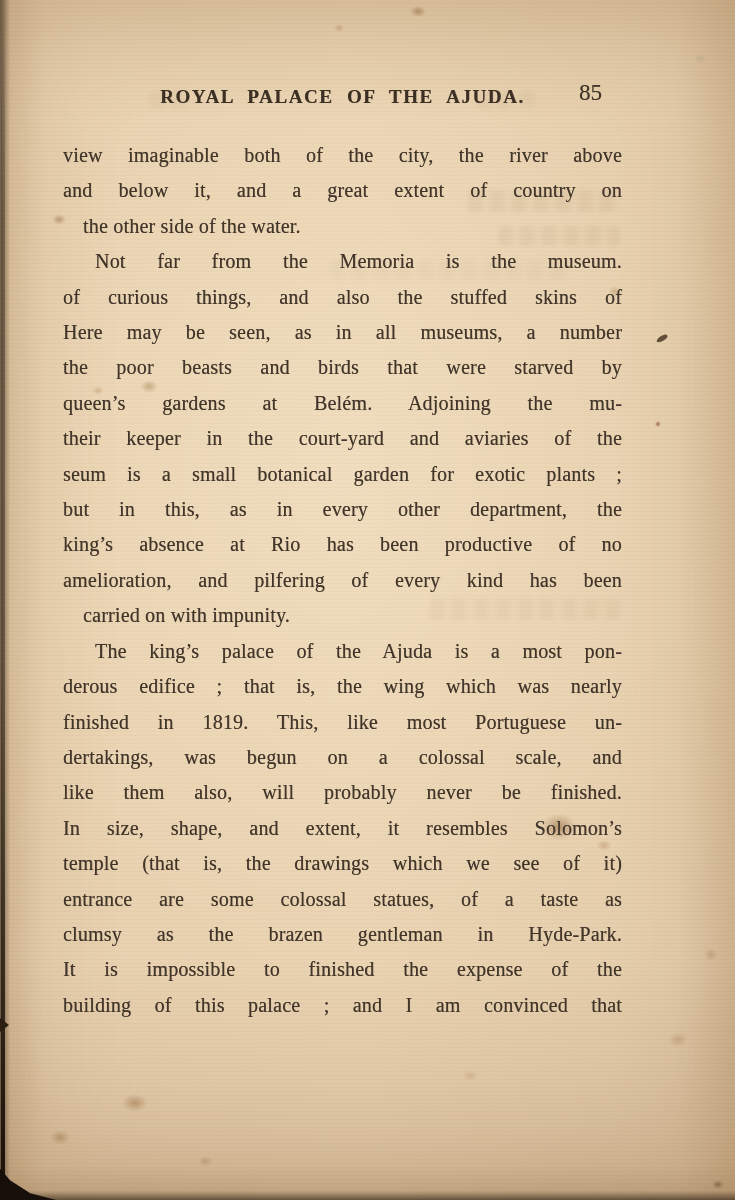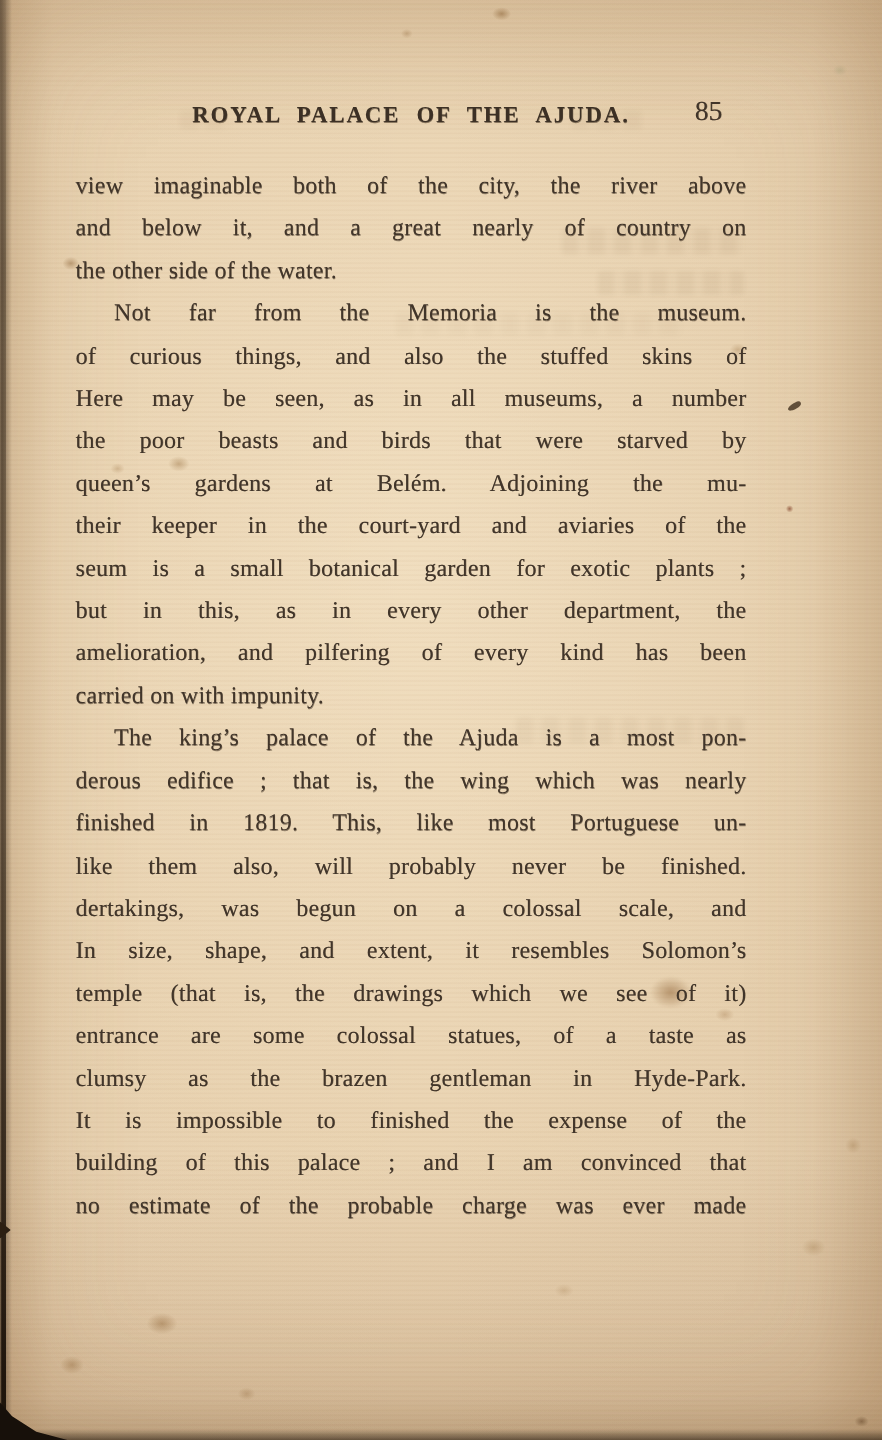--- a/index.html
+++ b/index.html
@@ -69,21 +69,21 @@
     position: absolute; left: 63px; top: 138px; width: 559px;
   }
   .line {
     font-size: 20px; line-height: 35.4px;
     text-align: justify; text-align-last: justify;
     letter-spacing: 0.2px;
     text-shadow: 0.3px 0.3px 0 rgba(62,47,32,0.55);
     white-space: normal;
   }
   .line.indent { padding-left: 32px; }
-  .line.flush { text-align-last: left; }
+  .line.flush { text-align-last: left; margin-left: 20px; }
 
   .spot { position: absolute; border-radius: 50%; pointer-events: none; }
   .ghost {
     position: absolute; pointer-events: none; filter: blur(2px);
     background: repeating-linear-gradient(90deg,
       rgba(120,90,55,0.16) 0 14px, rgba(120,90,55,0.04) 14px 22px);
     opacity: 0.45; border-radius: 3px;
   }
 </style>
 </head>
@@ -119,44 +119,44 @@
   <div class="spot" style="left:462px; top:1070px; width:16px; height:11px; background:radial-gradient(ellipse, rgba(150,110,62,0.22), rgba(150,110,62,0) 70%);"></div>
   <div class="spot" style="left:712px; top:1180px; width:12px; height:9px;  background:radial-gradient(ellipse, rgba(90,60,30,0.5), rgba(90,60,30,0) 70%);"></div>
 
   <div class="running-head">
     <span class="running-title">ROYAL PALACE OF THE AJUDA.</span>
   </div>
   <span class="page-number">85</span>
 
   <div class="text-body">
       <div class="line">view imaginable both of the city, the river above</div>
-      <div class="line">and below it, and a great nearly of country on</div>
+      <div class="line">and below it, and a great extent of country on</div>
       <div class="line flush">the other side of the water.</div>
       <div class="line indent">Not far from the Memoria is the museum.</div>
       <div class="line">of curious things, and also the stuffed skins of</div>
       <div class="line">Here may be seen, as in all museums, a number</div>
       <div class="line">the poor beasts and birds that were starved by</div>
       <div class="line">queen’s gardens at Belém.  Adjoining the mu-</div>
       <div class="line">their keeper in the court-yard and aviaries of the</div>
       <div class="line">seum is a small botanical garden for exotic plants ;</div>
       <div class="line">but in this, as in every other department, the</div>
+      <div class="line">king’s absence at Rio has been productive of no</div>
       <div class="line">amelioration, and pilfering of every kind has been</div>
       <div class="line flush">carried on with impunity.</div>
       <div class="line indent">The king’s palace of the Ajuda is a most pon-</div>
       <div class="line">derous edifice ; that is, the wing which was nearly</div>
       <div class="line">finished in 1819.  This, like most Portuguese un-</div>
+      <div class="line">dertakings, was begun on a colossal scale, and</div>
       <div class="line">like them also, will probably never be finished.</div>
-      <div class="line">dertakings, was begun on a colossal scale, and</div>
       <div class="line">In size, shape, and extent, it resembles Solomon’s</div>
       <div class="line">temple (that is, the drawings which we see of it)</div>
       <div class="line">entrance are some colossal statues, of a taste as</div>
       <div class="line">clumsy as the brazen gentleman in Hyde-Park.</div>
       <div class="line">It is impossible to finished the expense of the</div>
       <div class="line">building of this palace ; and I am convinced that</div>
-      <div class="line">no estimate of the probable charge was ever made</div>
     </div>
 
   <div class="edge-left"></div>
   <div class="edge-left-line"></div>
   <div class="notch"></div>
   <div class="edge-bottom"></div>
   <div class="corner-wedge"></div>
 
 </div>
 

